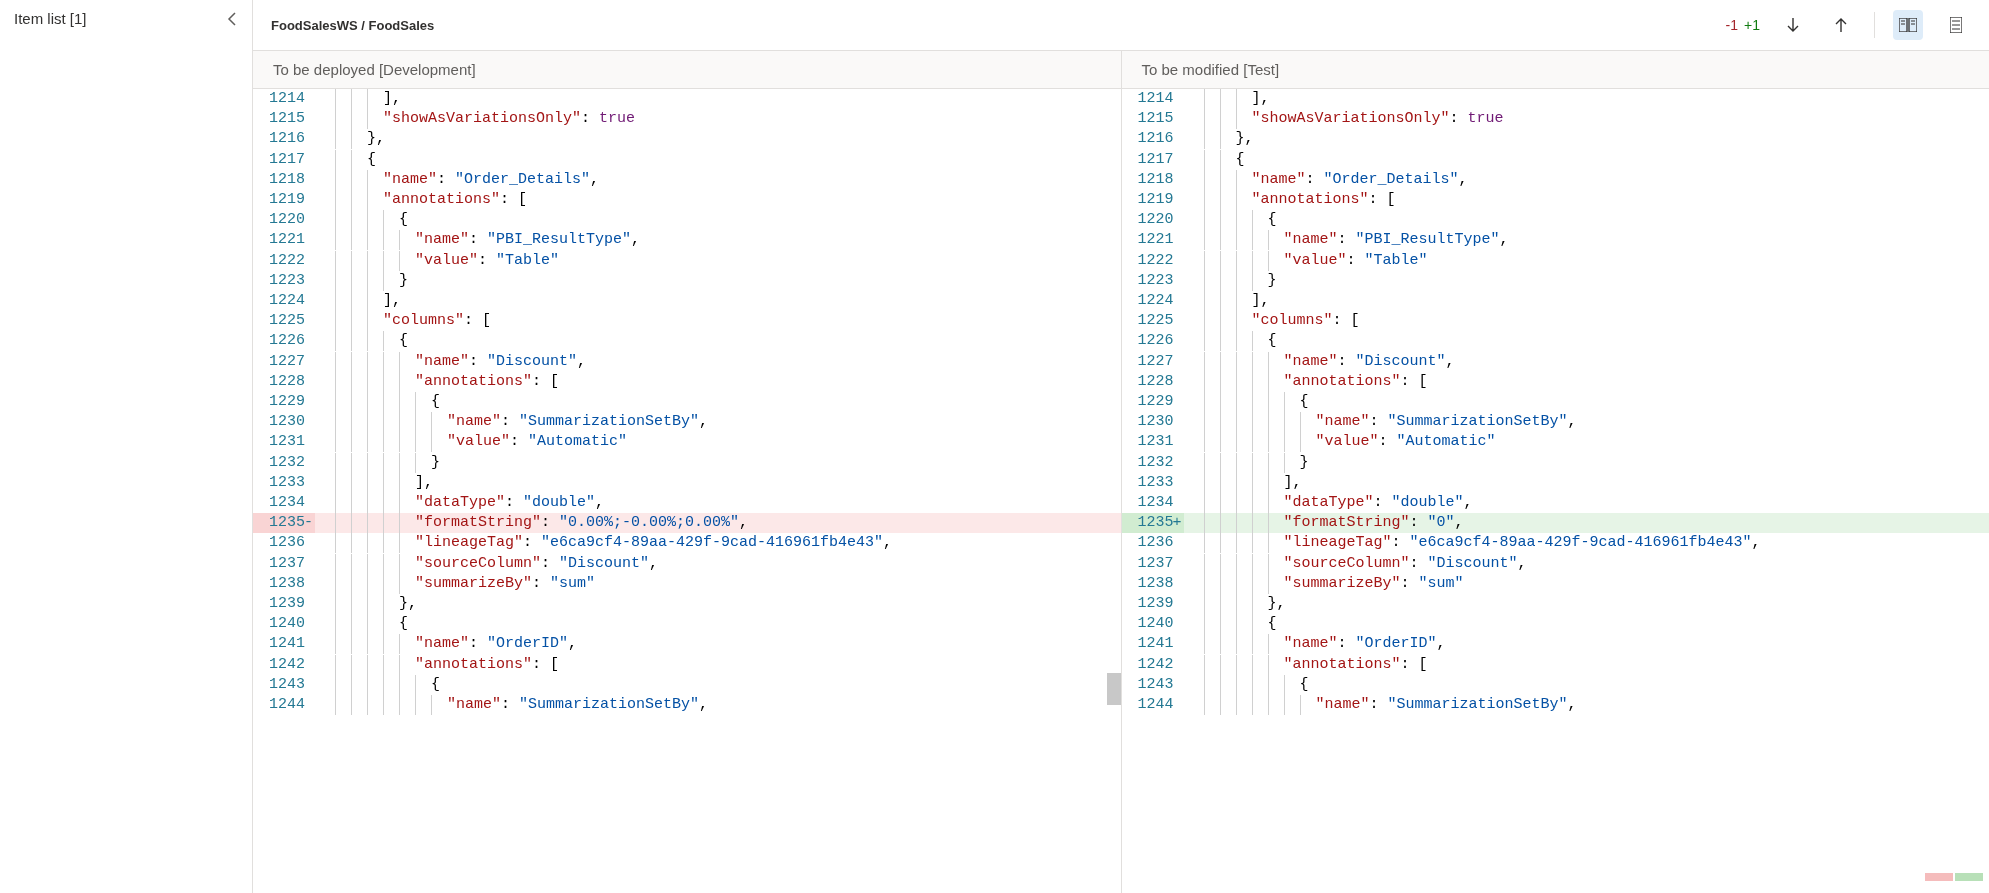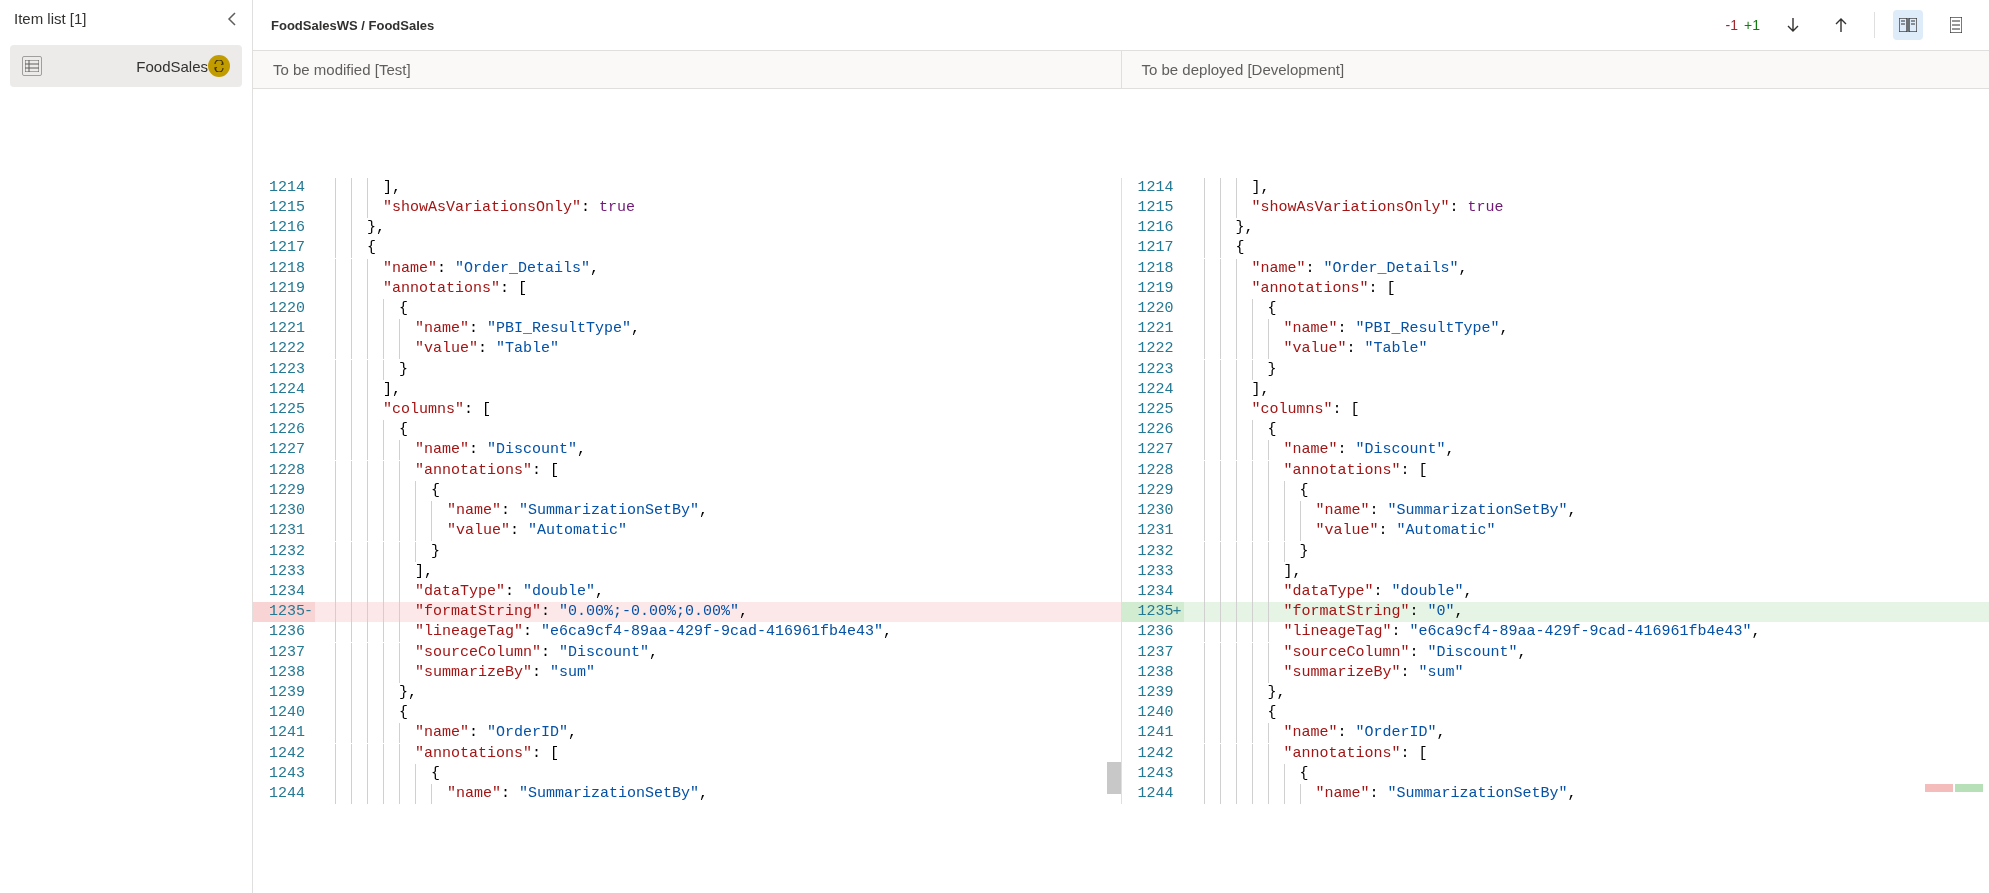--- a/index.html
+++ b/index.html
@@ -1,21 +1,21 @@
 <!DOCTYPE html>
 <html><head>
 <meta charset="utf-8">
 <style>
 * { box-sizing: border-box; margin: 0; padding: 0; }
 body { font-family: "Segoe UI", Arial, sans-serif; font-size: 14px; color: #323130; background: #fff; overflow: hidden; }
 
 .app { display: flex; height: 893px; width: 1989px; }
 
 
-.sidebar { width: 253px; border-right: 1px solid #e1dfdd; display: flex; flex-direction: column; text-align: right; }
+.sidebar { width: 253px; border-right: 1px solid #e1dfdd; display: flex; flex-direction: column; }
 .sidebar-header { display: flex; align-items: center; justify-content: space-between; padding: 10px 14px; font-size: 15px; }
 .collapse-btn { cursor: pointer; font-size: 18px; color: #605e5c; }
 .sidebar-item { display: flex; align-items: center; margin: 8px 10px; padding: 10px 12px; background: #edebe9; border-radius: 4px; cursor: pointer; }
 .sidebar-item .ic { width: 20px; height: 20px; margin-right: 10px; display: flex; align-items: center; justify-content: center; font-size: 14px; color: #605e5c; border:1px solid #a19f9d; border-radius:2px; }
 .sidebar-item .label { flex: 1; font-size: 15px; }
 .sidebar-item .badge { width: 22px; height: 22px; border-radius: 50%; background: #c19c00; display: flex; align-items: center; justify-content: center; color: #3b2f00; font-size: 12px; }
 
 
 .main { flex: 1; display: flex; flex-direction: column; min-width: 0; }
 .topbar { display: flex; align-items: center; justify-content: space-between; padding: 10px 18px; border-bottom: 1px solid #e1dfdd; }
@@ -25,21 +25,21 @@
 .minus { color: #a4262c; }
 .plus { color: #107c10; }
 .iconbtn { width: 30px; height: 30px; display: flex; align-items: center; justify-content: center; color: #323130; cursor: pointer; border-radius:4px; }
 .iconbtn.active { background: #deecf9; }
 .sep { width: 1px; height: 26px; background: #e1dfdd; }
 
 .pane-headers { display: flex; border-bottom: 1px solid #e1dfdd; background: #faf9f8; }
 .pane-header { flex: 1; padding: 10px 20px; font-size: 15px; color: #605e5c; border-right: 1px solid #e1dfdd; }
 .pane-header:last-child { border-right: none; }
 
-.diff-body { flex: 1; display: flex; overflow: hidden; position: relative; align-items: center; }
+.diff-body { flex: 1; display: flex; overflow: hidden; position: relative; }
 .pane { flex: 1; overflow: auto; border-right: 1px solid #e1dfdd; font-family: Consolas, "Courier New", monospace; font-size: 15px; line-height: 20.2px; position: relative; }
 .pane:last-child { border-right: none; }
 
 .coderow { display: flex; white-space: pre; }
 .coderow.removed { background: #fce8e8; }
 .coderow.removed .gutter { background: #f9d4d4; }
 .coderow.added { background: #e6f4e6; }
 .coderow.added .gutter { background: #d1ecd1; }
 .gutter { width: 62px; text-align: right; padding-right: 10px; color: #237893; flex-shrink: 0; user-select: none; position: relative; }
 .gutter .mark { position: absolute; right: 2px; top: 0; }
@@ -68,37 +68,20 @@
 
   <div class="sidebar">
     <div class="sidebar-header">
       <span>Item list [1]</span>
       <span class="collapse-btn">
         <svg width="12" height="14" viewBox="0 0 12 14">
             <path d="M9 1 L3 7 L9 13" stroke="#605e5c" stroke-width="1.5" fill="none"></path>
           </svg>
       </span>
     </div>
-    <div class="sidebar-item">
-      <span class="ic">
-        <svg width="14" height="12" viewBox="0 0 14 12">
-            <rect x="0" y="0" width="14" height="12" fill="none" stroke="#605e5c"></rect>
-            <line x1="0" y1="4" x2="14" y2="4" stroke="#605e5c"></line>
-            <line x1="0" y1="8" x2="14" y2="8" stroke="#605e5c"></line>
-            <line x1="4" y1="0" x2="4" y2="12" stroke="#605e5c"></line>
-          </svg>
-      </span>
-      <span class="label">FoodSales</span>
-      <span class="badge">
-        <svg width="12" height="12" viewBox="0 0 12 12">
-            <path d="M2 4 A4 4 0 0 1 10 4 M9 2 L10 4 L8 4.5" stroke="#3b2f00" stroke-width="1.2" fill="none"></path>
-            <path d="M10 8 A4 4 0 0 1 2 8 M3 10 L2 8 L4 7.5" stroke="#3b2f00" stroke-width="1.2" fill="none"></path>
-          </svg>
-      </span>
-    </div>
   </div>
 
   <div class="main">
     <div class="topbar">
       <div class="breadcrumb">FoodSalesWS / FoodSales</div>
       <div class="topbar-right">
         <div class="diffcounts">
           <span class="minus">-1</span>
           <span class="plus">+1</span>
         </div>
@@ -128,22 +111,22 @@
               <rect x="0" y="0" width="12" height="16" fill="none" stroke="#323130" stroke-width="1.3"></rect>
               <line x1="2" y1="4" x2="10" y2="4" stroke="#323130"></line>
               <line x1="2" y1="8" x2="10" y2="8" stroke="#323130"></line>
               <line x1="2" y1="12" x2="10" y2="12" stroke="#323130"></line>
             </svg>
         </div>
       </div>
     </div>
 
     <div class="pane-headers">
+      <div class="pane-header">To be deployed [Development]</div>
       <div class="pane-header">To be modified [Test]</div>
-      <div class="pane-header">To be deployed [Development]</div>
     </div>
 
     <div class="diff-body">
       <div class="pane" id="left-pane">
           <div class="coderow"><div class="gutter">1214</div><div class="folds"></div><div class="codecell"><span class="indent"></span><span class="indent"></span><span class="indent"></span><span class="tok-punc">],</span></div></div>
           <div class="coderow"><div class="gutter">1215</div><div class="folds"></div><div class="codecell"><span class="indent"></span><span class="indent"></span><span class="indent"></span><span class="tok-key">"showAsVariationsOnly"</span><span class="tok-punc">: </span><span class="tok-bool">true</span></div></div>
           <div class="coderow"><div class="gutter">1216</div><div class="folds"></div><div class="codecell"><span class="indent"></span><span class="indent"></span><span class="tok-punc">},</span></div></div>
           <div class="coderow"><div class="gutter">1217</div><div class="folds"></div><div class="codecell"><span class="indent"></span><span class="indent"></span><span class="tok-punc">{</span></div></div>
           <div class="coderow"><div class="gutter">1218</div><div class="folds"></div><div class="codecell"><span class="indent"></span><span class="indent"></span><span class="indent"></span><span class="tok-key">"name"</span><span class="tok-punc">: </span><span class="tok-str">"Order_Details"</span><span class="tok-punc">,</span></div></div>
           <div class="coderow"><div class="gutter">1219</div><div class="folds"></div><div class="codecell"><span class="indent"></span><span class="indent"></span><span class="indent"></span><span class="tok-key">"annotations"</span><span class="tok-punc">: [</span></div></div>

